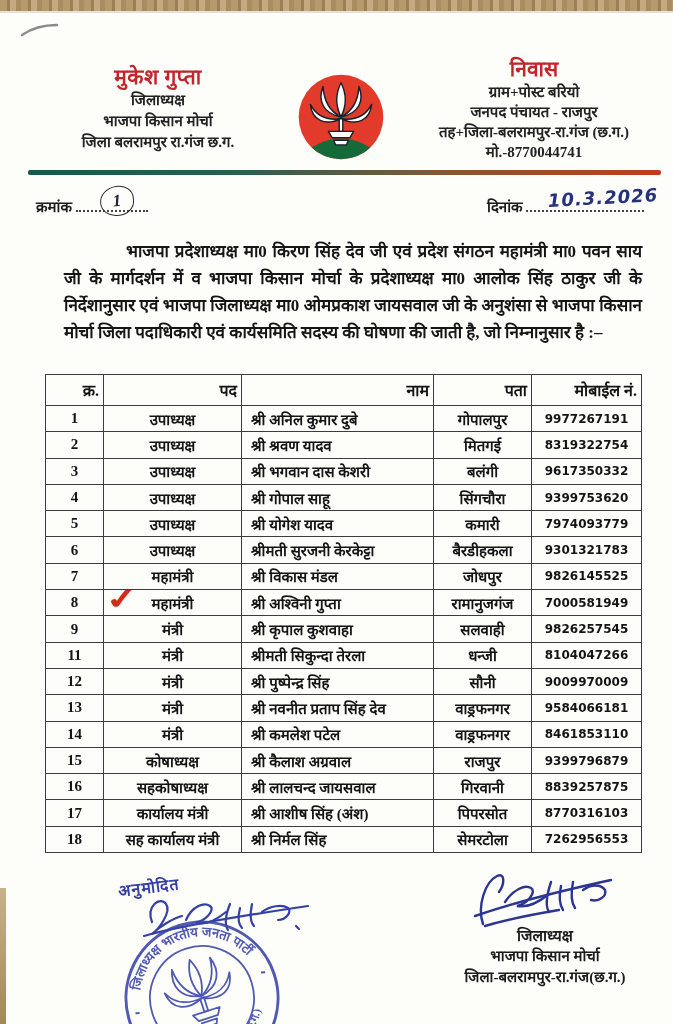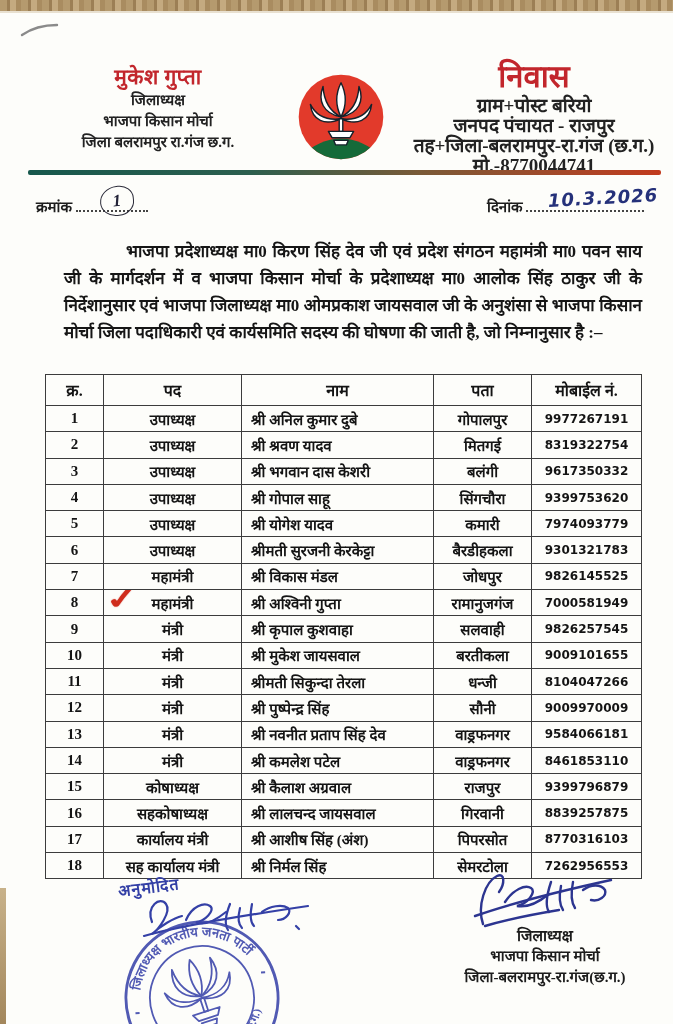--- a/index.html
+++ b/index.html
@@ -20,22 +20,22 @@
     background:linear-gradient(180deg,#c8b28a,#a3875c);
   }
   .pen-mark { position:absolute; left:20px; top:22px; }
 
   
   .letterhead { position:absolute; left:0; top:20px; width:673px; height:150px; }
   .lh-left { position:absolute; left:48px; top:42px; width:220px; text-align:center; }
   .lh-left .name { font-size:21px; font-weight:bold; color:#c2262c; letter-spacing:.5px; }
   .lh-left .sub { font-size:15px; font-weight:bold; line-height:21px; color:#222; }
   .lh-right { position:absolute; left:408px; top:34px; width:252px; text-align:center; }
-  .lh-right .title { font-size:31px; font-weight:bold; color:#c2262c; }
-  .lh-right .sub { font-size:19px; font-weight:bold; line-height:20px; color:#222; }
+  .lh-right .title { font-size:21px; font-weight:bold; color:#c2262c; }
+  .lh-right .sub { font-size:15px; font-weight:bold; line-height:20px; color:#222; }
   .logo { position:absolute; left:296px; top:52px; width:90px; height:90px; }
 
   .rule {
     position:absolute; left:28px; top:170px; width:633px; height:5px;
     background:linear-gradient(90deg,#17584d 0%,#2c5f4e 35%,#7a5a37 62%,#c23b1e 100%);
     border-radius:2px;
   }
 
   
   .metaline { position:absolute; left:0; top:182px; width:673px; height:46px; font-weight:bold;padding-left:29px; }
@@ -62,21 +62,21 @@
     text-indent:62px; color:#161616;
   }
 
   
   table.officers {
     position:absolute; left:45px; top:374px; width:596px;
     border-collapse:collapse; table-layout:fixed;
     font-size:15px; font-weight:600; color:#141414;
   }
   .officers th, .officers td { border:1.6px solid #3c3c3c; padding:0 4px; overflow:hidden; white-space:nowrap; }
-  .officers th { height:31px; font-size:16px; font-weight:bold; text-align:center; }
+  .officers th { height:31px; font-size:16px; font-weight:bold; text-align:right; }
   .officers td { height:26.3px; text-align:center; }
   .officers td.col-name { text-align:left; padding-left:9px; }
   .officers td.col-mobile { font-family:"DejaVu Sans", sans-serif; font-weight:bold; font-size:12px; }
   .officers td.col-post { position:relative; }
   .check-mark {
     position:absolute; left:6px; top:-6px; color:#cf2c1c; font-size:29px; font-weight:bold;
     transform:rotate(-6deg) scaleX(1.35); transform-origin:center; line-height:29px;
     text-shadow:0 0 1px #cf2c1c;
   }
 
@@ -233,27 +233,20 @@
           <td class="col-name">श्री अश्विनी गुप्ता</td>
           <td class="col-address">रामानुजगंज</td>
           <td class="col-mobile">7000581949</td>
         </tr>
         <tr>
           <td class="col-no">9</td>
           <td class="col-post">मंत्री</td>
           <td class="col-name">श्री कृपाल कुशवाहा</td>
           <td class="col-address">सलवाही</td>
           <td class="col-mobile">9826257545</td>
-        </tr>
-        <tr>
-          <td class="col-no">10</td>
-          <td class="col-post">मंत्री</td>
-          <td class="col-name">श्री मुकेश जायसवाल</td>
-          <td class="col-address">बरतीकला</td>
-          <td class="col-mobile">9009101655</td>
         </tr>
         <tr>
           <td class="col-no">11</td>
           <td class="col-post">मंत्री</td>
           <td class="col-name">श्रीमती सिकुन्दा तेरला</td>
           <td class="col-address">धन्जी</td>
           <td class="col-mobile">8104047266</td>
         </tr>
         <tr>
           <td class="col-no">12</td>

